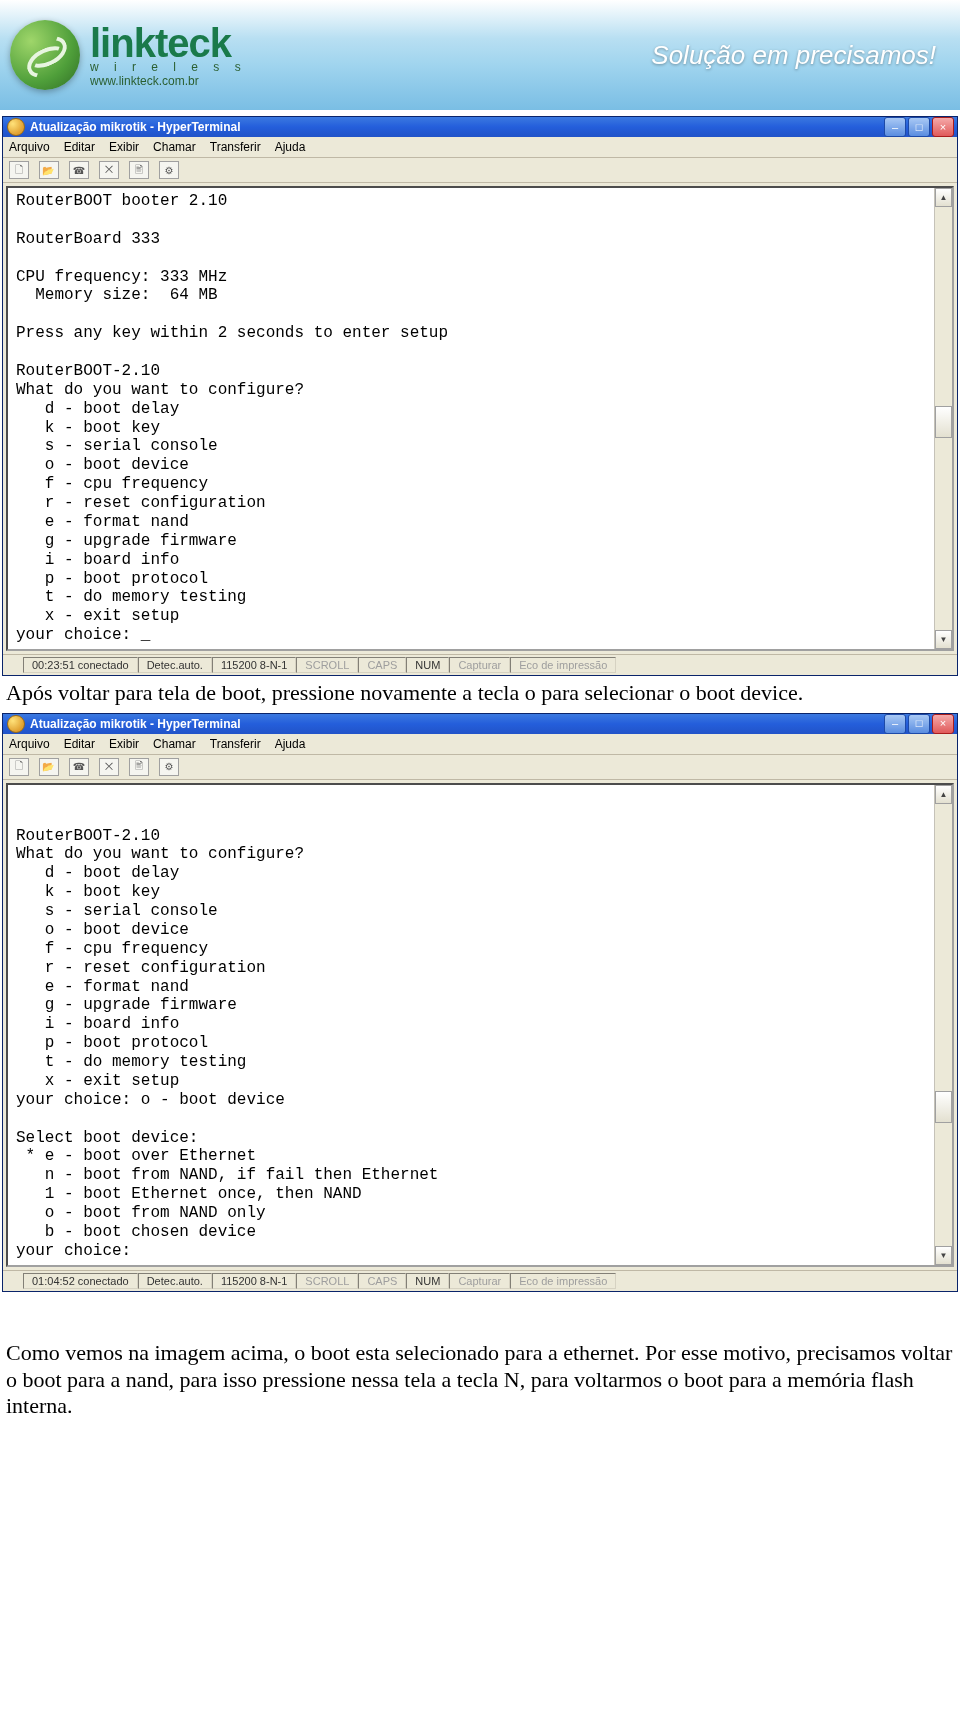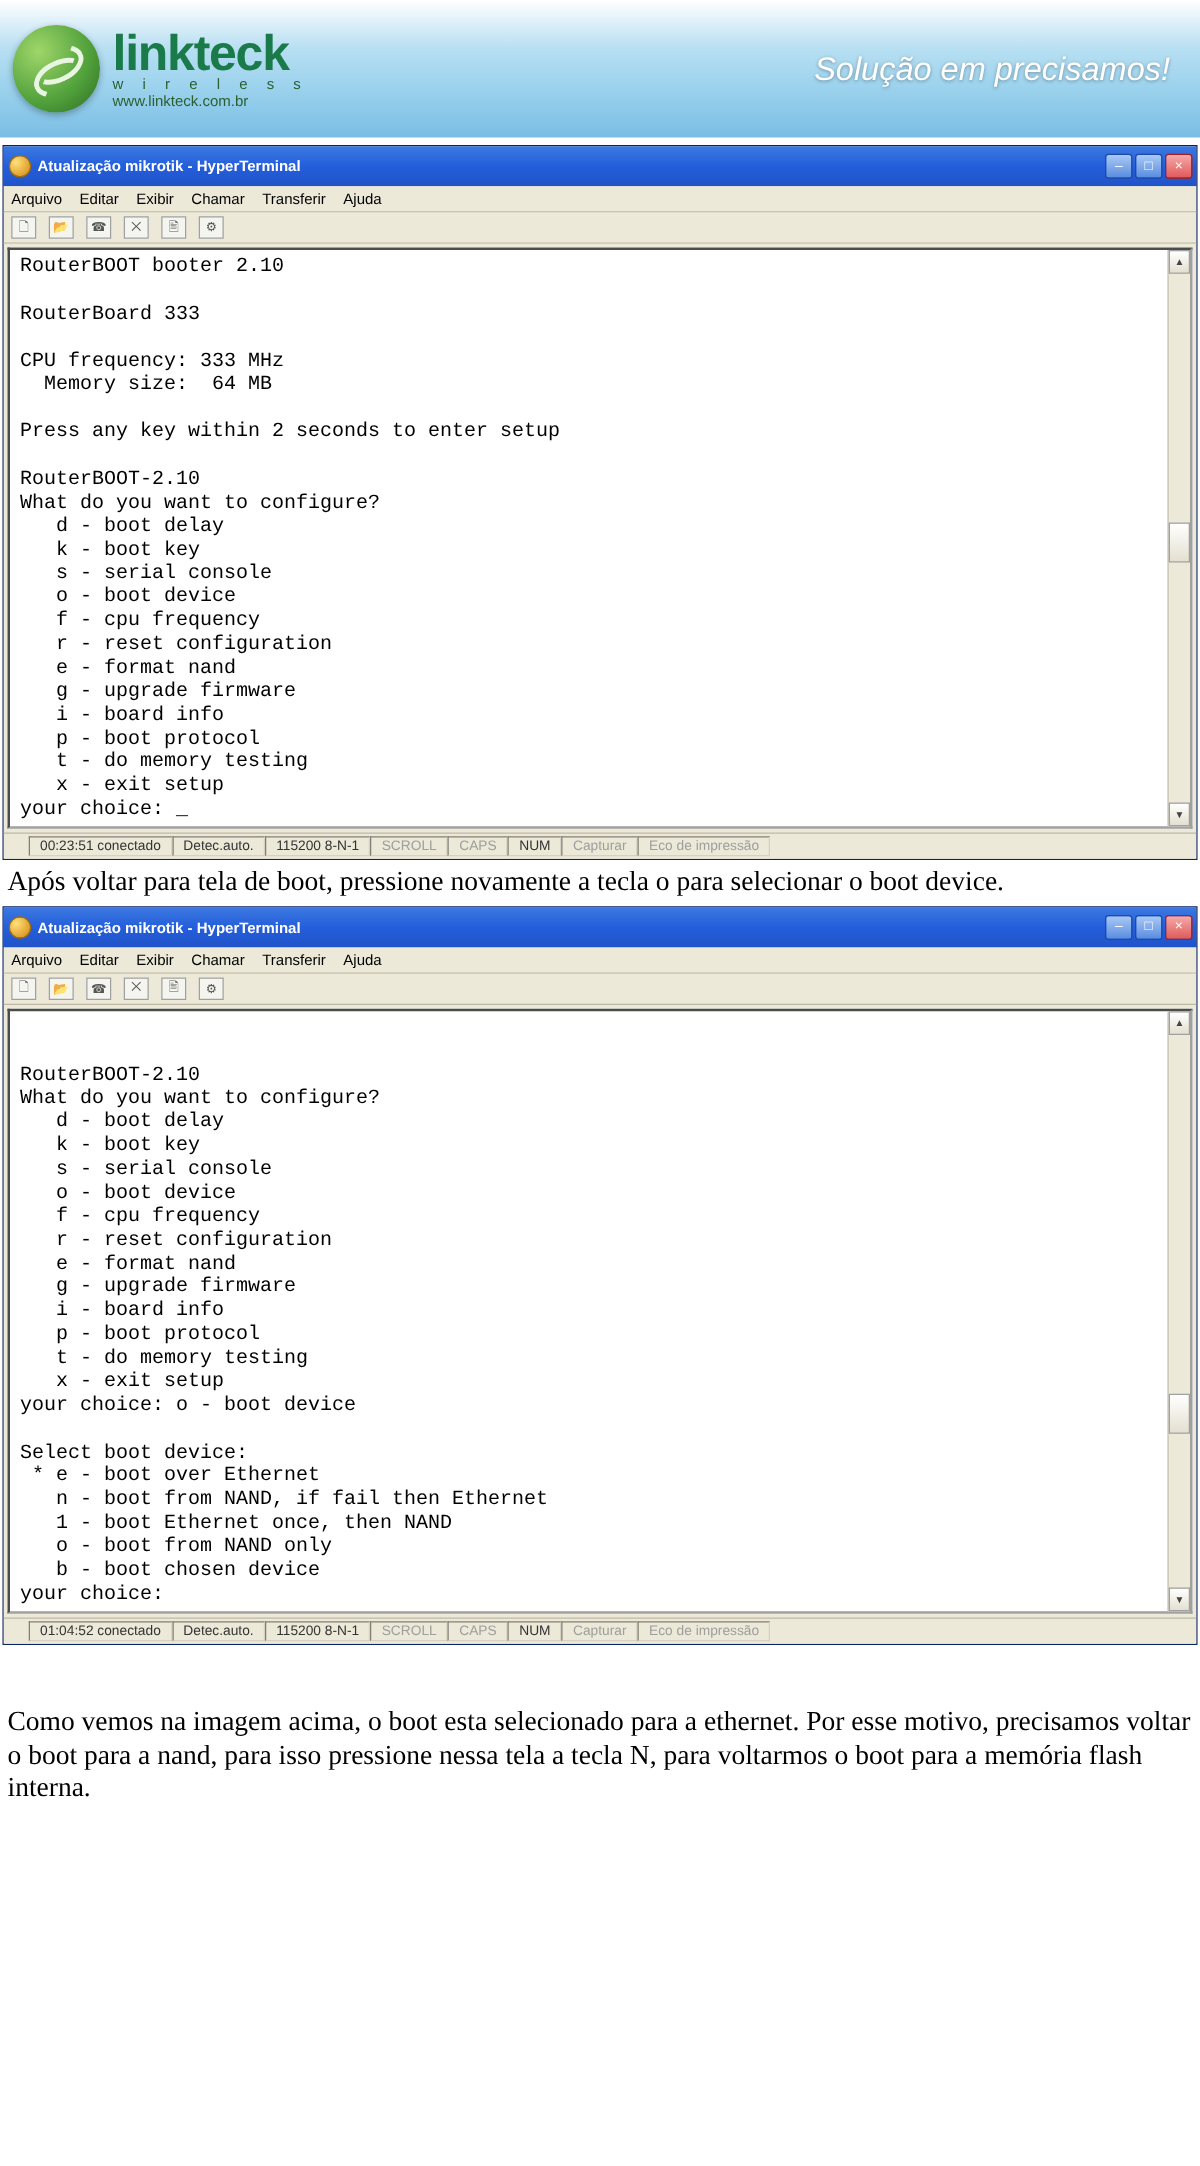--- a/index.html
+++ b/index.html
@@ -94,21 +94,21 @@
 
   
   .ht-window {
     border: 1px solid #0a246a;
     background: #ece9d8;
     font-family: Tahoma, Arial, sans-serif;
     font-size: 12px;
     margin-bottom: 4px;
   }
   .ht-titlebar {
-    height: 32px;
+    height: 20px;
     background: linear-gradient(to bottom, #3b79e0, #245edb 50%, #2153c8);
     display:flex;align-items:center;justify-content:space-between;
     padding: 0 3px 0 4px;
   }
   .ht-title-left{display:flex;align-items:center;gap:5px;}
   .ht-title-icon{
     width:16px;height:16px;border-radius:50%;
     background: radial-gradient(circle at 30% 30%, #ffe27a, #e0a030 70%);
     border:1px solid #9c6b12;
     position:relative;

